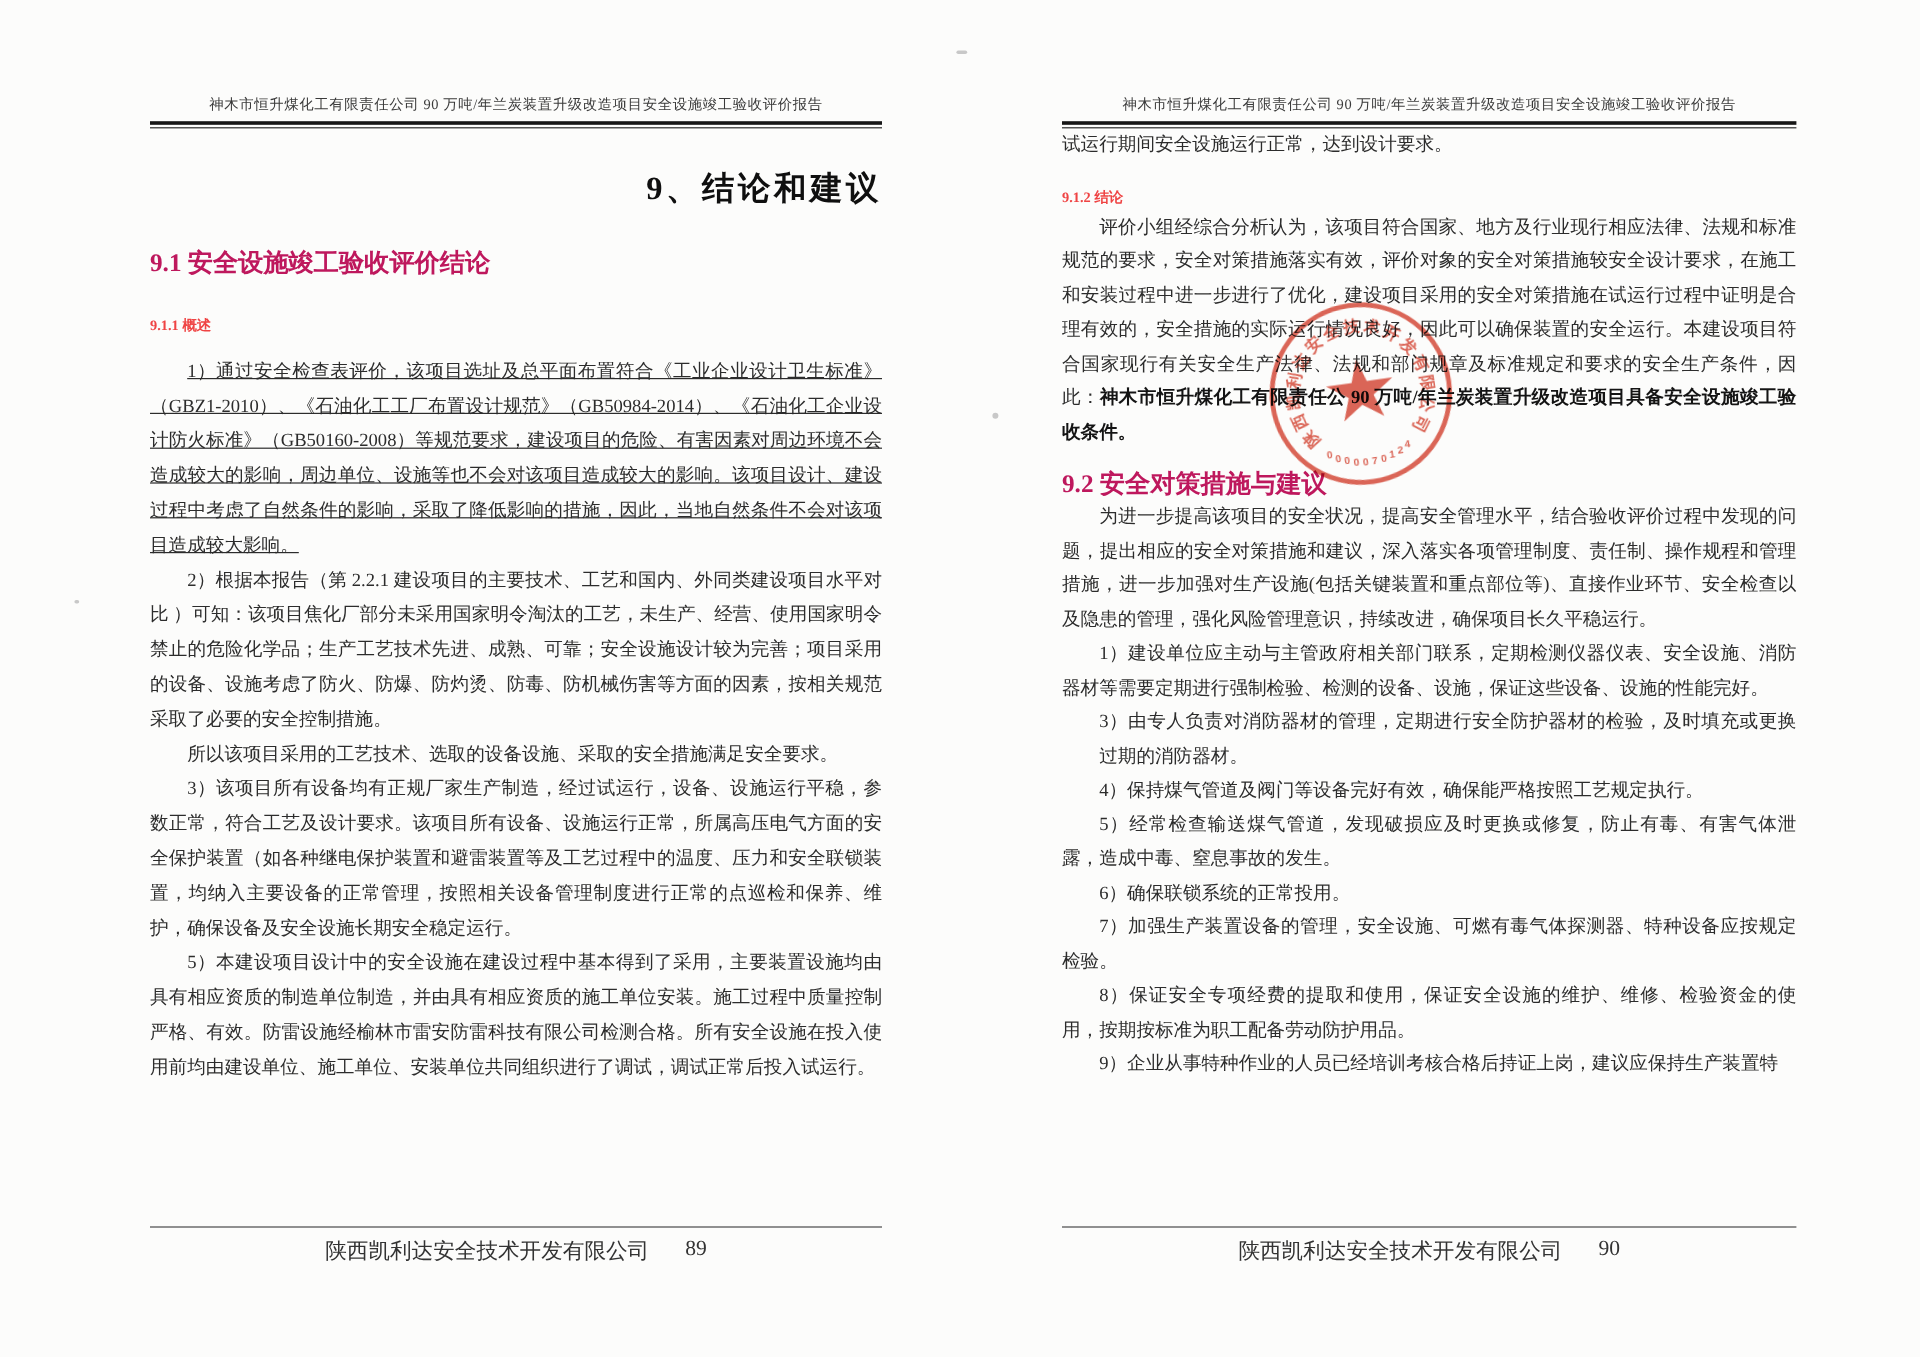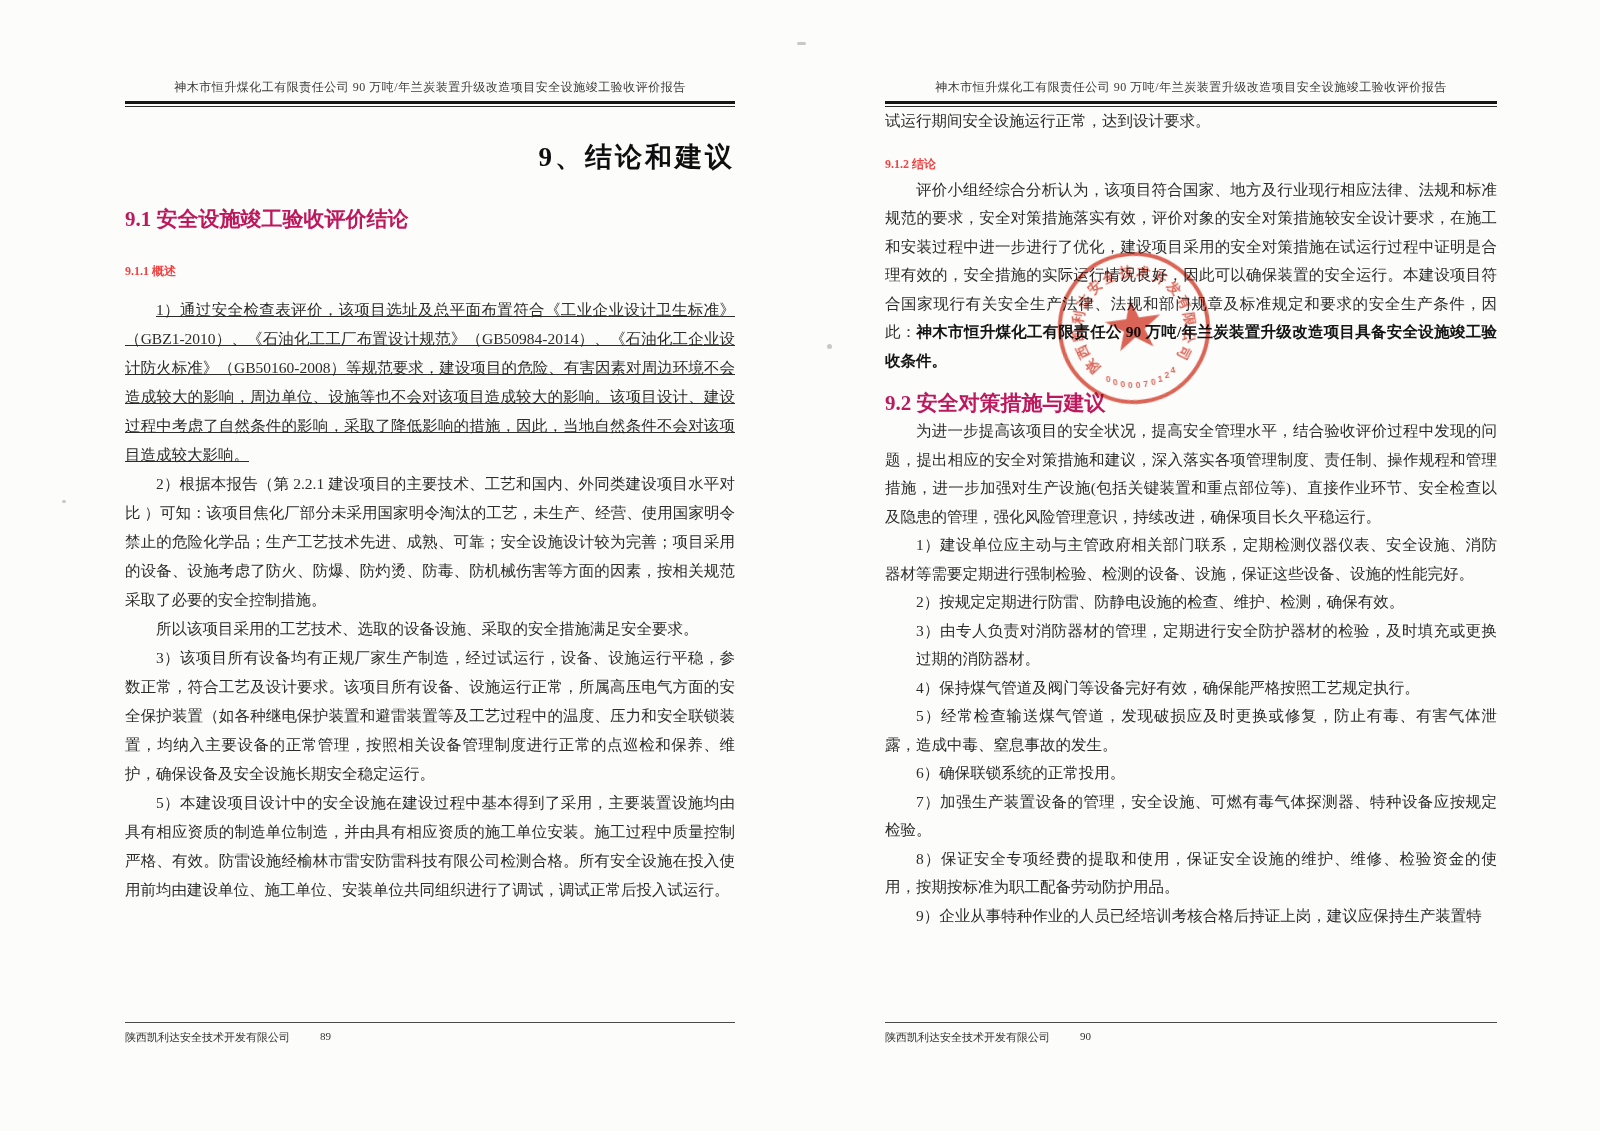--- a/index.html
+++ b/index.html
@@ -71,23 +71,23 @@
   p.body strong{color:#141414;}
   .lead-gap{margin-top:22px;}
   .after-head{margin-top:10px;}
 
   .pg-footer{
     position:absolute;
     top:1022px;
     border-top:1.5px solid #4a4a4a;
     padding-top:7px;
     display:flex;
-    justify-content:flex-start;
+    justify-content:center;
     gap:30px;
-    font-size:11px;
+    font-size:18px;
     color:#333;
   }
   .pg-footer.f-left{left:125px;width:610px;}
   .pg-footer.f-right{left:885px;width:612px;}
 
   
   .seal{
     position:absolute;
     left:173px;top:172px;
     width:152px;height:152px;
@@ -152,21 +152,20 @@
     <p class="body flush lead-gap">试运行期间安全设施运行正常，达到设计要求。</p>
 
     <h3 class="subsec">9.1.2  结论</h3>
 
     <p class="body after-head"><span>评价小组经综合分析认为，该项目符合国家、地方及行业现行相应法律、法规和标准规范的要求，安全对策措施落实有效，评价对象的安全对策措施较安全设计要求，在施工和安装过程中进一步进行了优化，建设项目采用的安全对策措施在试运行过程中证明是合理有效的，安全措施的实际运行情况良好，因此可以确保装置的安全运行。本建设项目符合国家现行有关安全生产法律、法规和部门规章及标准规定和要求的安全生产条件，因此：</span><strong>神木市恒升煤化工有限责任公 90 万吨/年兰炭装置升级改造项目具备安全设施竣工验收条件。</strong></p>
 
     <h2 class="sec">9.2  安全对策措施与建议</h2>
 
     <p class="body after-head">为进一步提高该项目的安全状况，提高安全管理水平，结合验收评价过程中发现的问题，提出相应的安全对策措施和建议，深入落实各项管理制度、责任制、操作规程和管理措施，进一步加强对生产设施(包括关键装置和重点部位等)、直接作业环节、安全检查以及隐患的管理，强化风险管理意识，持续改进，确保项目长久平稳运行。</p>
     <p class="body">1）建设单位应主动与主管政府相关部门联系，定期检测仪器仪表、安全设施、消防器材等需要定期进行强制检验、检测的设备、设施，保证这些设备、设施的性能完好。</p>
-    <p class="body">2）按规定定期进行防雷、防静电设施的检查、维护、检测，确保有效。</p>
     <p class="body hang">3）由专人负责对消防器材的管理，定期进行安全防护器材的检验，及时填充或更换过期的消防器材。</p>
     <p class="body">4）保持煤气管道及阀门等设备完好有效，确保能严格按照工艺规定执行。</p>
     <p class="body">5）经常检查输送煤气管道，发现破损应及时更换或修复，防止有毒、有害气体泄露，造成中毒、窒息事故的发生。</p>
     <p class="body">6）确保联锁系统的正常投用。</p>
     <p class="body">7）加强生产装置设备的管理，安全设施、可燃有毒气体探测器、特种设备应按规定检验。</p>
     <p class="body">8）保证安全专项经费的提取和使用，保证安全设施的维护、维修、检验资金的使用，按期按标准为职工配备劳动防护用品。</p>
     <p class="body">9）企业从事特种作业的人员已经培训考核合格后持证上岗，建议应保持生产装置特</p>
 
     <div class="seal" style="color: rgb(213, 64, 46);">
       <div class="seal-ring"></div>

